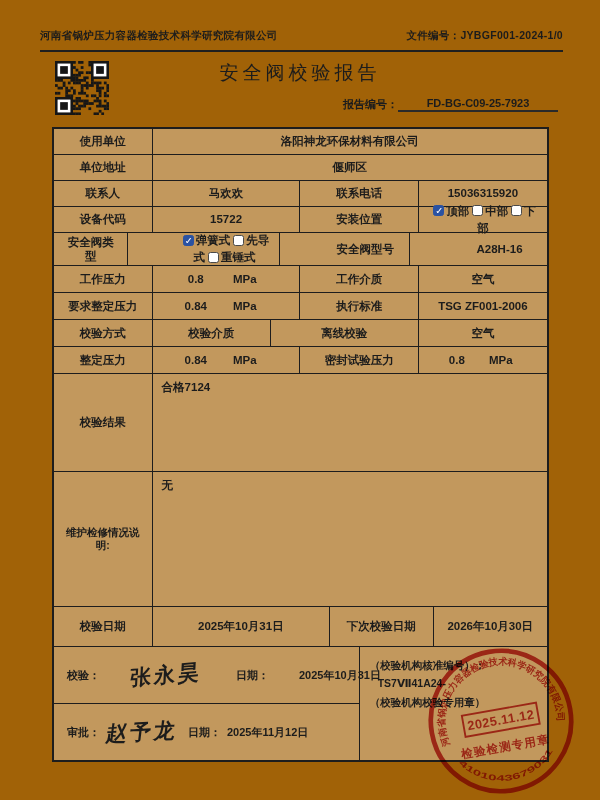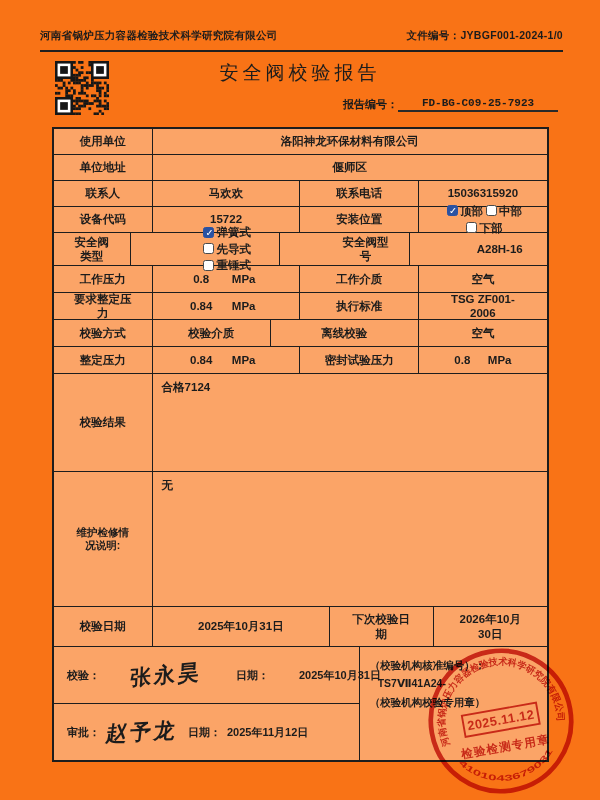--- a/index.html
+++ b/index.html
@@ -1,37 +1,37 @@
 <!DOCTYPE html>
 <html><head>
 <meta charset="utf-8">
 <style>
   * { margin:0; padding:0; box-sizing:border-box; }
   html,body { width:600px; height:800px; }
   body { font-family:"Liberation Sans","DejaVu Sans",sans-serif; background:#f6f5f2; }
-  .page { position:relative; width:600px; height:800px; background:#f97316; overflow:hidden; color:#1c1c1c; }
+  .page { position:relative; width:600px; height:800px; background:#a16207; overflow:hidden; color:#1c1c1c; }
 
   .hdr { position:absolute; top:29px; left:40px; right:37px; display:flex; justify-content:space-between;
          align-items:flex-end; border-bottom:2.5px solid #1f1f1f; padding-bottom:7px;
          font-size:10.5px; font-weight:bold; letter-spacing:0.3px; }
   .hdr .right { white-space:nowrap; }
 
   .qr { position:absolute; left:55px; top:61px; width:54px; height:54px; }
 
   .title { position:absolute; top:60px; left:0; width:100%; text-align:center;
            font-size:19px; font-weight:normal; letter-spacing:4px; }
 
-  .repno { position:absolute; top:97px; right:42px; display:flex; align-items:flex-end; font-size:11px; font-weight:bold;font-family:Liberation Mono, monospace; }
+  .repno { position:absolute; top:97px; right:42px; display:flex; align-items:flex-end; font-size:11px; font-weight:bold; }
   .repno .val { display:inline-block; min-width:160px; text-align:center; border-bottom:2px solid #2a2a2a; padding:0 6px 1px 6px; }
 
   .tbl { position:absolute; left:52px; top:127px; width:497px; border:2px solid #1d1d1d; background:rgba(255,255,255,0.35); }
   .tr { display:flex; border-bottom:1.8px solid #1d1d1d; }
   .tr:last-child { border-bottom:none; }
   .td { border-right:1.8px solid #1d1d1d; display:flex; align-items:center; justify-content:center;
-        text-align:center; font-size:11.5px; font-weight:bold; padding:2px 20px; line-height:1.25; }
+        text-align:center; font-size:11.5px; font-weight:bold; padding:2px 8px; line-height:1.25; }
   .td:last-child { border-right:none; }
   .c20{width:20%;} .c30{width:30%;} .c24{width:24%;} .c26{width:26%;} .c80{width:80%;}
   .c36{width:36%;} .c21{width:21%;} .c23{width:23%;}
   .h26{height:26px;} .h33{height:33px;gap:42px;} .h27{height:27px;} .h98{height:98px;} .h135{height:135px;} .h40{height:40px;}
   .topleft { align-items:flex-start; justify-content:flex-start; text-align:left; padding:6px 9px; }
   .small { font-size:10.5px; }
 
   .punit { display:flex; width:100%; align-items:center; }
   .punit .pv { flex:1.2; text-align:center; }
   .punit .pu { flex:1; text-align:left; padding-left:2px; }

